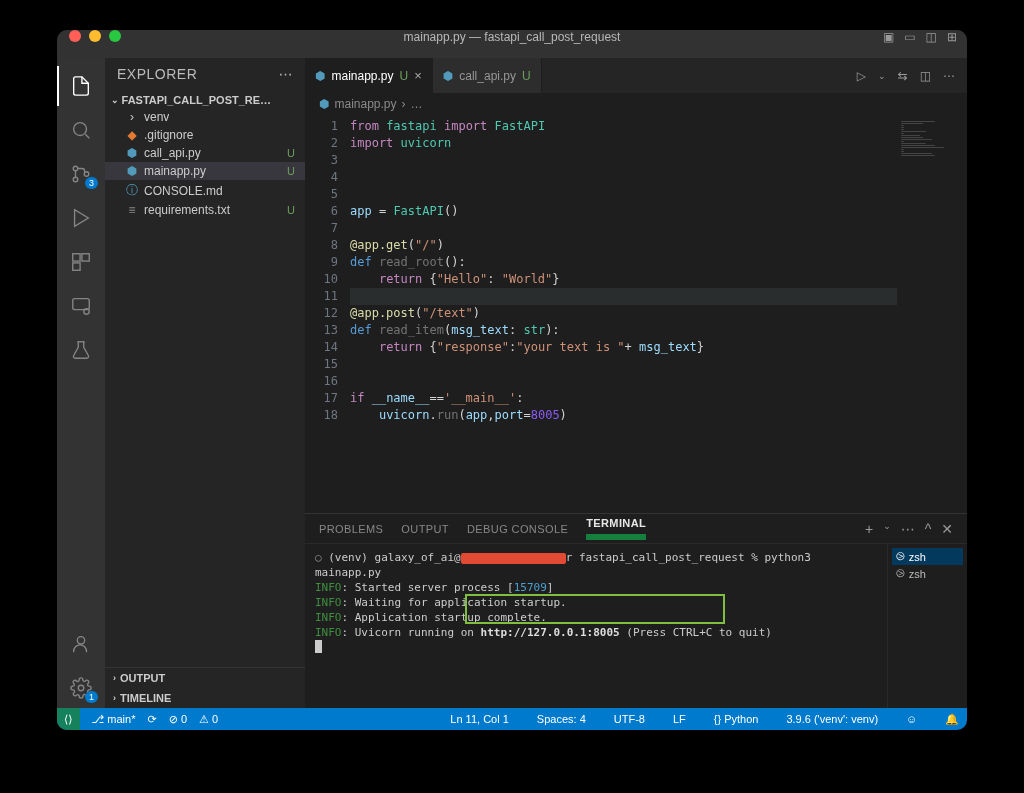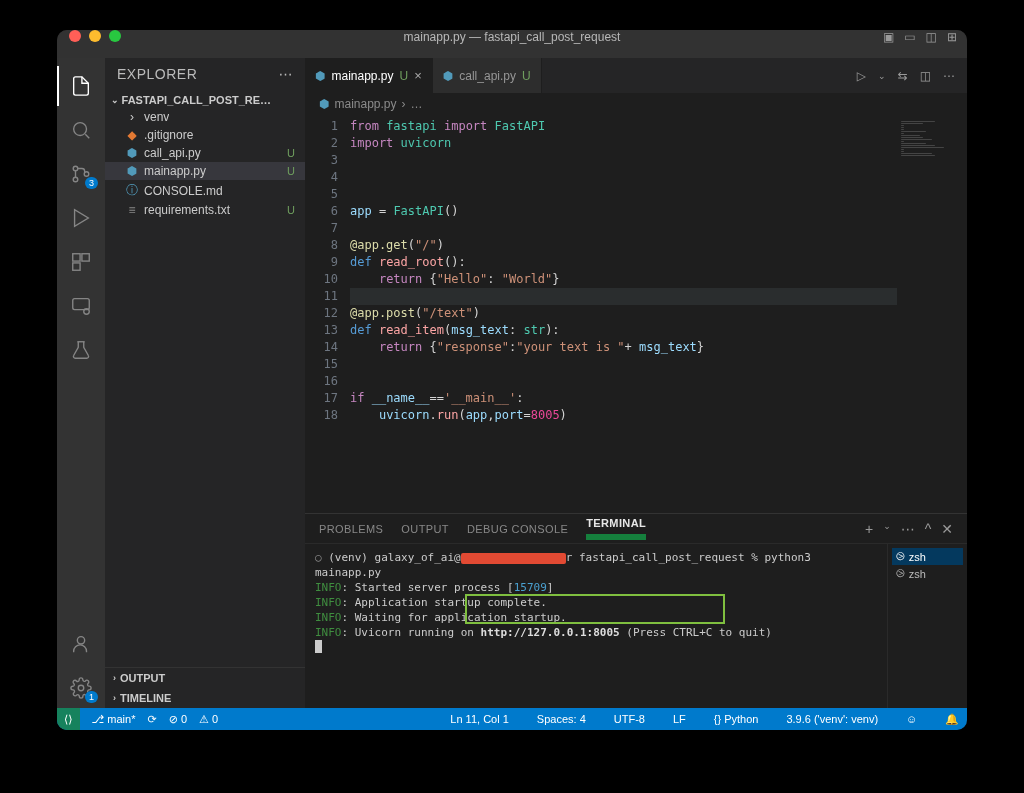--- a/index.html
+++ b/index.html
@@ -39,28 +39,28 @@
 .tab-actions { margin-left:auto; display:flex; align-items:center; gap:12px; padding:0 12px; color:#9a9a9a; }
 .breadcrumb { height:22px; display:flex; align-items:center; gap:5px; padding:0 14px; color:#8a8a8a; font-size:12px; }
 .editor-wrap { flex:1; display:flex; min-height:0; position:relative; }
 .gutter { width:45px; text-align:right; color:#6e7681; font-family:Menlo,Consolas,monospace; font-size:12px; line-height:17px; padding:3px 12px 3px 0; user-select:none; }
 .code { flex:1; font-family:Menlo,Consolas,monospace; font-size:12px; line-height:17px; padding:3px 0; white-space:pre; color:#d4d4d4; overflow:hidden; }
 .code .line { height:17px; }
 .code .hl { background:#2a2d2e; display:block; width:100%; }
 .minimap { width:70px; background:#1e1e1e; padding:6px 4px; }
 .minimap .mm-line { height:1px; margin-bottom:1px; background:#444; border-radius:1px; }
 .k { color:#c586c0; }
-.fn { color:#fca5a5; }
+.fn { color:#737373; }
 .cls { color:#4ec9b0; }
 .str { color:#ce9178; }
 .dec { color:#dcdcaa; }
 .var { color:#9cdcfe; }
 .kw2 { color:#569cd6; }
 .op { color:#d4d4d4; }
-.num { color:#ec4899; }
+.num { color:#8b5cf6; }
 .panel { height:195px; border-top:1px solid #333; display:flex; flex-direction:column; background:#1e1e1e; }
 .panel-tabs { height:30px; display:flex; align-items:center; gap:18px; padding:0 14px; border-bottom:1px solid #2a2a2a; font-size:11px; }
 .ptab { color:#888; cursor:pointer; letter-spacing:0.4px; }
 .ptab.active { color:#e7e7e7; border-bottom:6px solid #15803d; padding-bottom:5px;font-weight:bold; }
 .panel-actions { margin-left:auto; display:flex; gap:10px; color:#9a9a9a; font-size:14px; }
 .panel-body { flex:1; display:flex; min-height:0; }
 .term { flex:1; font-family:Menlo,Consolas,monospace; font-size:11px; line-height:15px; padding:6px 10px; color:#ccc; position:relative; overflow:hidden; }
 .term .info { color:#3f8d3f; }
 .term .bold { font-weight:700; color:#ddd; }
 .term .numc { color:#4aa0d0; }
@@ -296,22 +296,22 @@
             <span>⋯</span>
             <span>^</span>
             <span>✕</span>
           </div>
         </div>
         <div class="panel-body">
           <div class="term">
             <div><span style="color:#888">○ </span><span>(venv) galaxy_of_ai@</span><span class="red-block"></span><span>r fastapi_call_post_request % </span><span>python3 mainapp.py</span></div>
             <div id="term-lines">
                 <div><span class="info">INFO</span>:     Started server process [<span class="numc">15709</span>]</div>
+                <div><span class="info">INFO</span>:     Waiting for application startup.</div>
                 <div><span class="info">INFO</span>:     Application startup complete.</div>
-                <div><span class="info">INFO</span>:     Waiting for application startup.</div>
                 <div><span class="info">INFO</span>:     Uvicorn running on <span class="bold">http://127.0.0.1:8005</span> (Press CTRL+C to quit)</div>
               </div>
             <div style="background:#ccc;width:7px;height:13px;display:inline-block;"></div>
             
             <div class="green-box" style="top:50px; left:160px; width:260px; height:30px;"></div>
           </div>
           <div class="termlist">
             <div class="tl-item sel">
                 <span>⧁</span>
                 <span>zsh</span>

